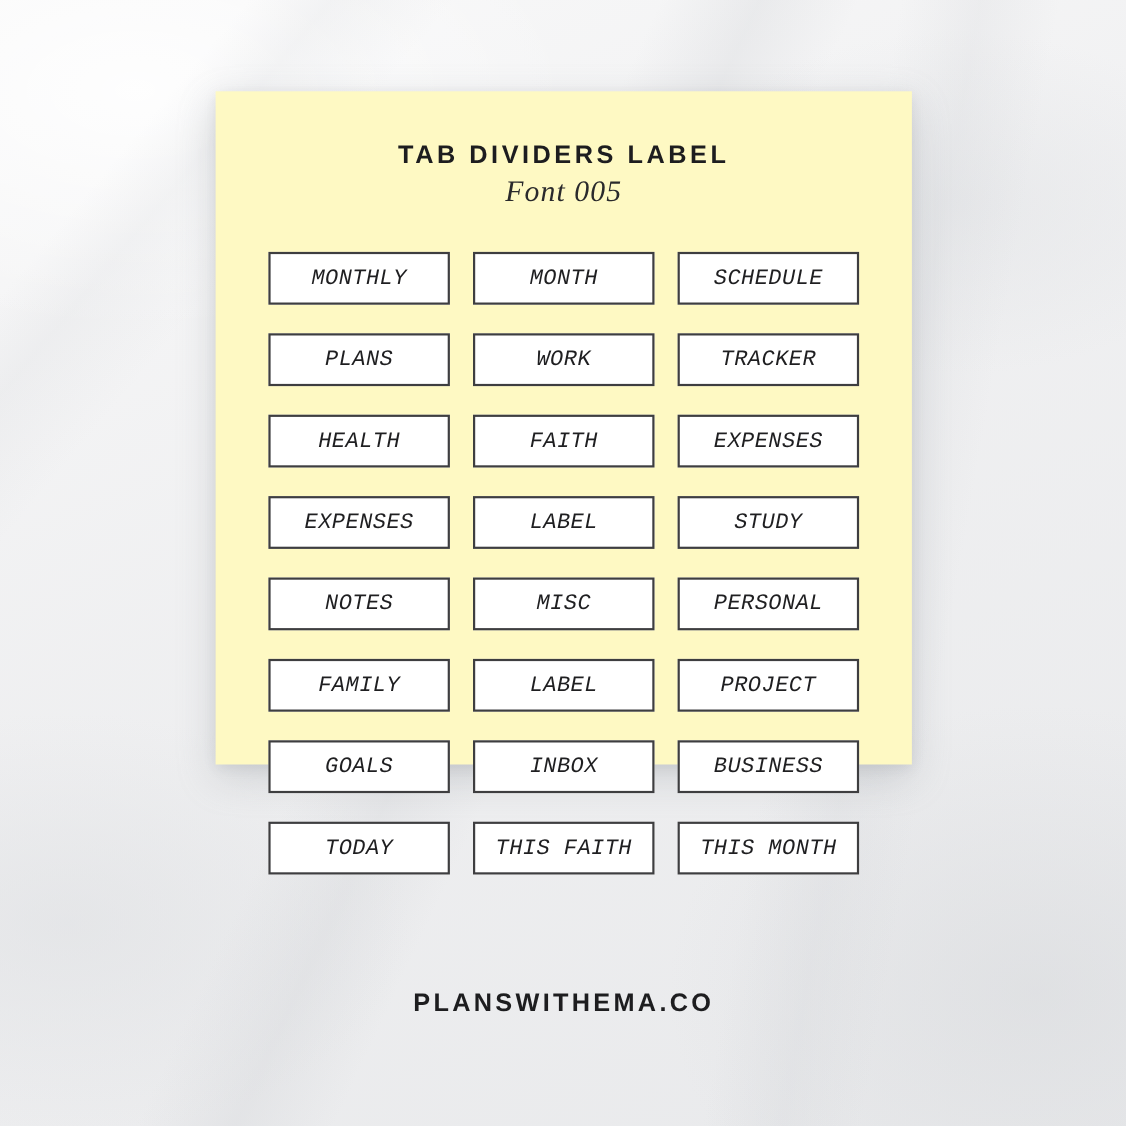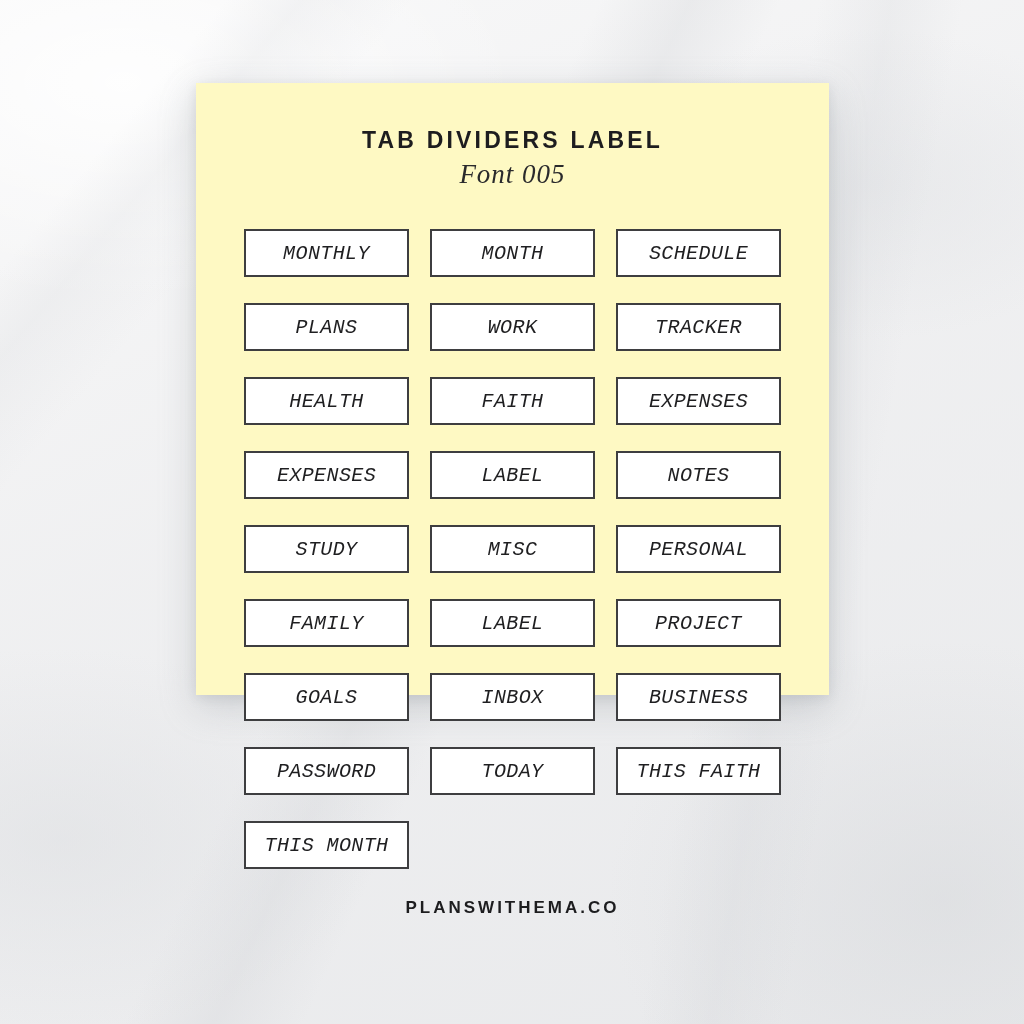--- a/index.html
+++ b/index.html
@@ -89,21 +89,21 @@
     color: #1f1f21;
     white-space: nowrap;
   }
   .footer {
     position: absolute;
     top: 815px;
     left: 0;
     width: 100%;
     text-align: center;
     font-family: "Liberation Sans", sans-serif;
-    font-size: 17px;
+    font-size: 23px;
     font-weight: 600;
     letter-spacing: 3px;
     color: #1d1d1f;
     white-space: nowrap;
   }
 </style>
 </head>
 <body>
 
 <div class="streaks"></div>
@@ -122,34 +122,33 @@
     <div class="box">WORK</div>
 
     <div class="box">TRACKER</div>
     <div class="box">HEALTH</div>
     <div class="box">FAITH</div>
 
     <div class="box">EXPENSES</div>
     <div class="box">EXPENSES</div>
     <div class="box">LABEL</div>
 
+    <div class="box">STUDY</div>
     <div class="box">NOTES</div>
-    <div class="box">STUDY</div>
     <div class="box">MISC</div>
 
     <div class="box">PERSONAL</div>
     <div class="box">FAMILY</div>
     <div class="box">LABEL</div>
 
     <div class="box">PROJECT</div>
     <div class="box">GOALS</div>
     <div class="box">INBOX</div>
 
     <div class="box">BUSINESS</div>
-    <div class="box">PASSWORD</div>
 
     <div class="box">TODAY</div>
     <div class="box">THIS FAITH</div>
     <div class="box">THIS MONTH</div>
   </div>
 
   <div class="footer">PLANSWITHEMA.CO</div>
 
 </div>
 

